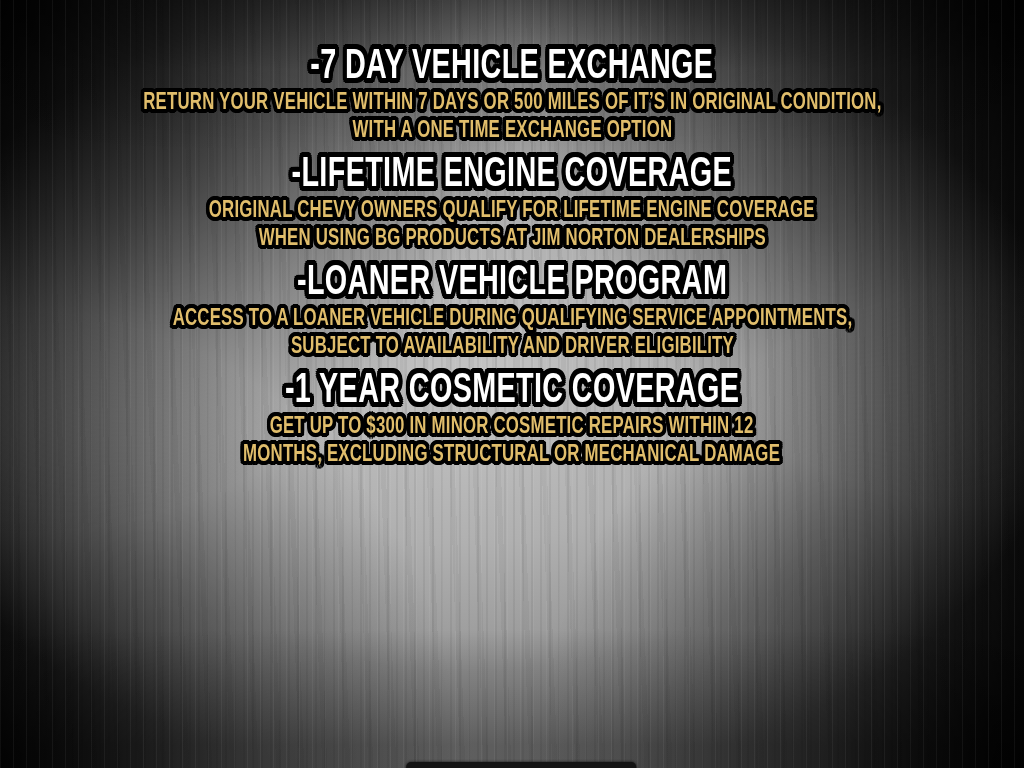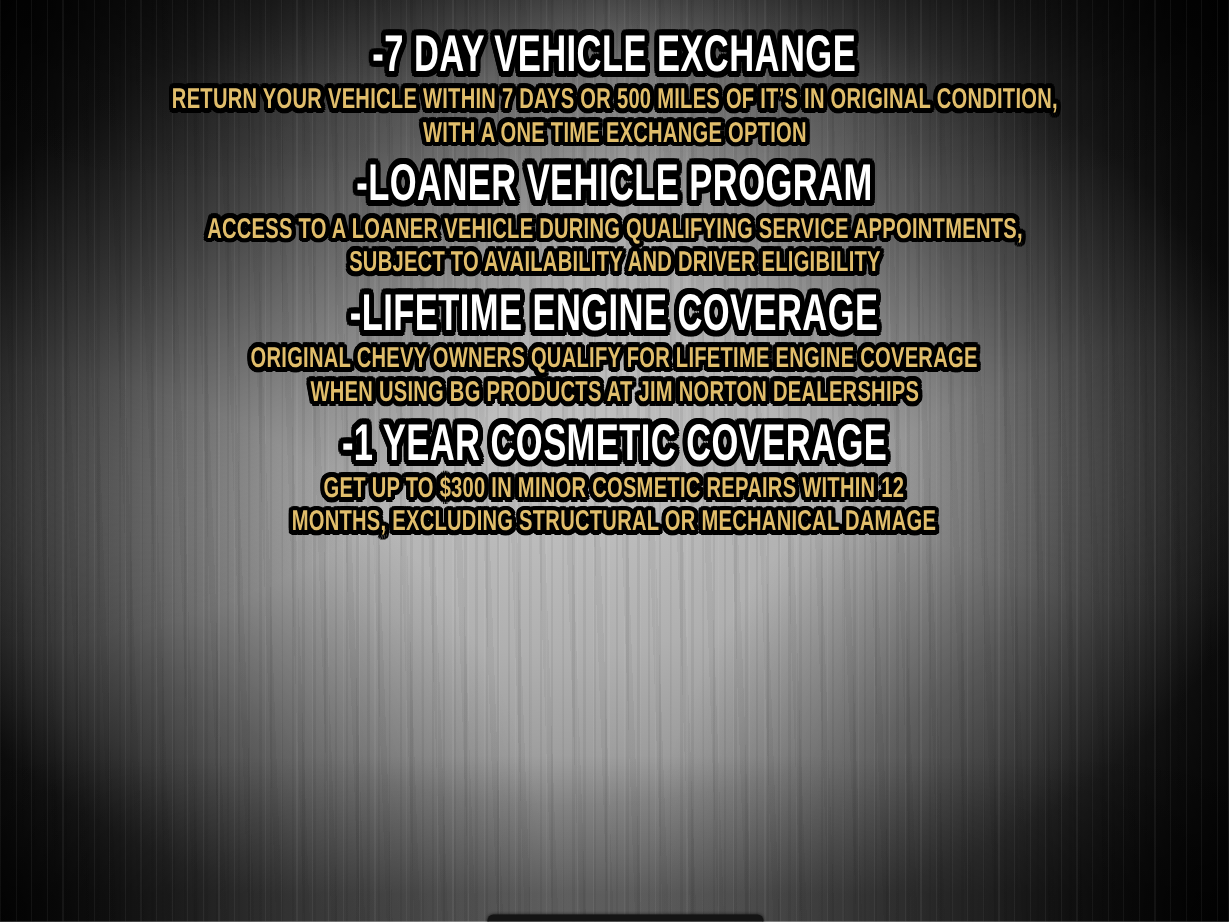--- a/index.html
+++ b/index.html
@@ -22,21 +22,21 @@
     pointer-events: none;
     background:
       repeating-linear-gradient(90deg, rgba(0,0,0,0.06) 0 2px, rgba(0,0,0,0) 2px 9px),
       repeating-linear-gradient(90deg, rgba(255,255,255,0.05) 0 1px, rgba(0,0,0,0) 1px 13px),
       repeating-linear-gradient(88deg, rgba(0,0,0,0.045) 0 5px, rgba(0,0,0,0) 5px 23px);
   }
   .poster {
     position: absolute; inset: 0;
     display: flex; flex-direction: column;
     align-items: center;
-    padding-top: 22px;
+    padding-top: 40px;
     box-sizing: border-box;
   }
   .section {
     display: flex; flex-direction: column;
     align-items: center;
     margin-bottom: 5px;
   }
   .line {
     display: inline-block;
     white-space: nowrap;
@@ -88,29 +88,29 @@
 
 <div class="poster">
 
   <div class="section">
     <span class="line title-line">-7 Day Vehicle Exchange</span>
     <span class="line sub-line">Return your vehicle within 7 days or 500 miles of it’s in original condition,</span>
     <span class="line sub-line">with a one time exchange option</span>
   </div>
 
   <div class="section">
+    <span class="line title-line">-Lifetime Engine Coverage</span>
+    <span class="line sub-line">Original Chevy owners qualify for lifetime engine coverage</span>
+    <span class="line sub-line">when using BG products at Jim Norton dealerships</span>
+  </div>
+
+  <div class="section">
     <span class="line title-line">-Loaner Vehicle Program</span>
     <span class="line sub-line">Access to a loaner vehicle during qualifying service appointments,</span>
     <span class="line sub-line">subject to availability and driver eligibility</span>
-  </div>
-
-  <div class="section">
-    <span class="line title-line">-Lifetime Engine Coverage</span>
-    <span class="line sub-line">Original Chevy owners qualify for lifetime engine coverage</span>
-    <span class="line sub-line">when using BG products at Jim Norton dealerships</span>
   </div>
 
 
   <div class="section">
     <span class="line title-line">-1 Year Cosmetic Coverage</span>
     <span class="line sub-line">Get up to $300 in minor cosmetic repairs within 12</span>
     <span class="line sub-line">months, excluding structural or mechanical damage</span>
   </div>
 
 

